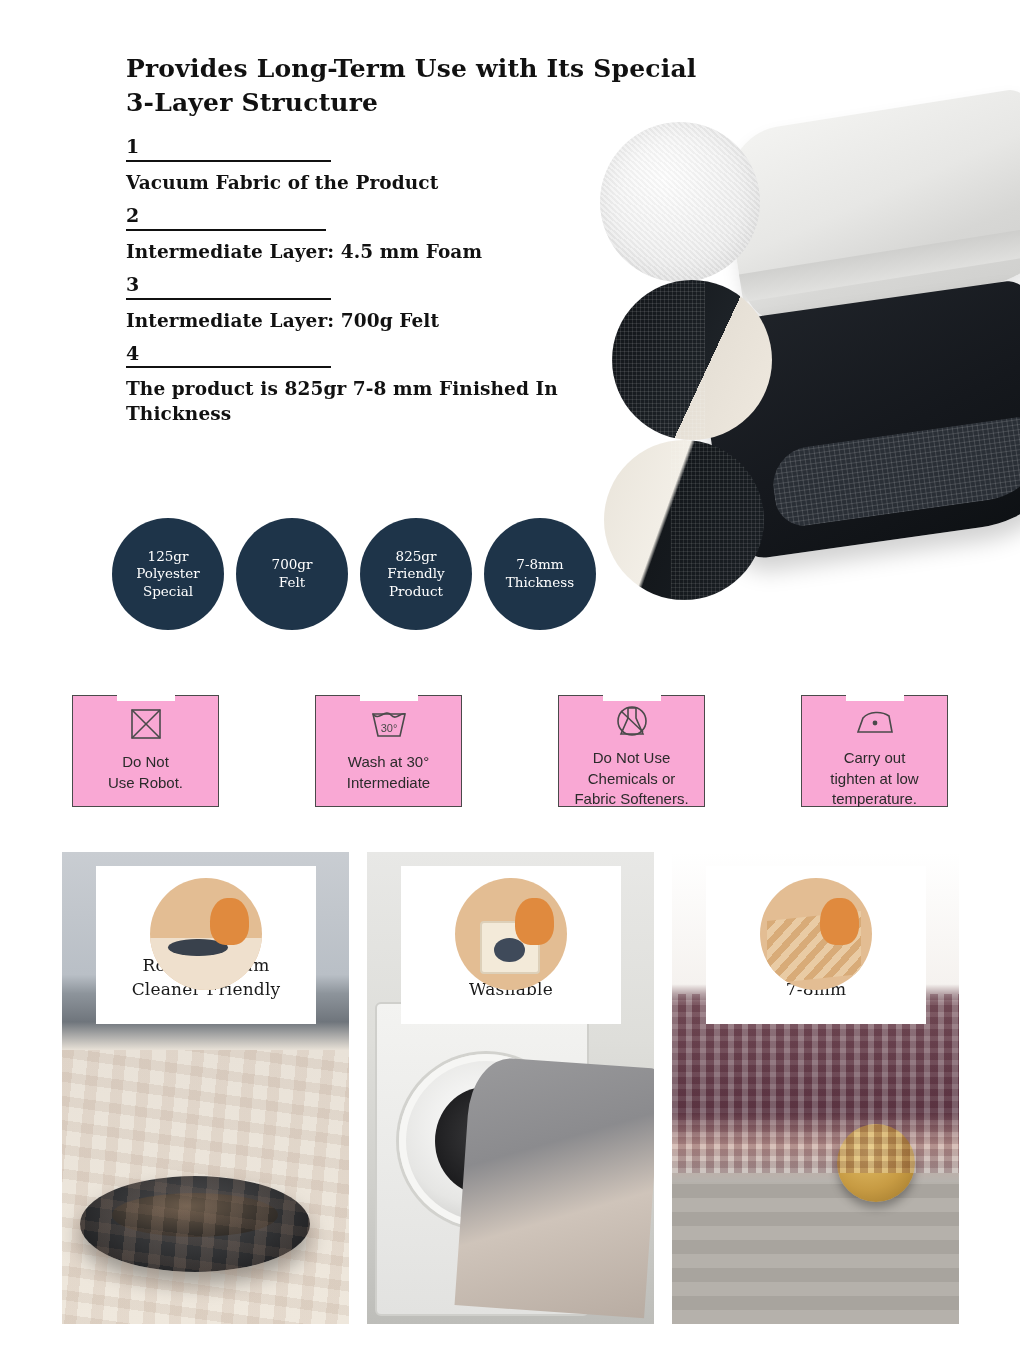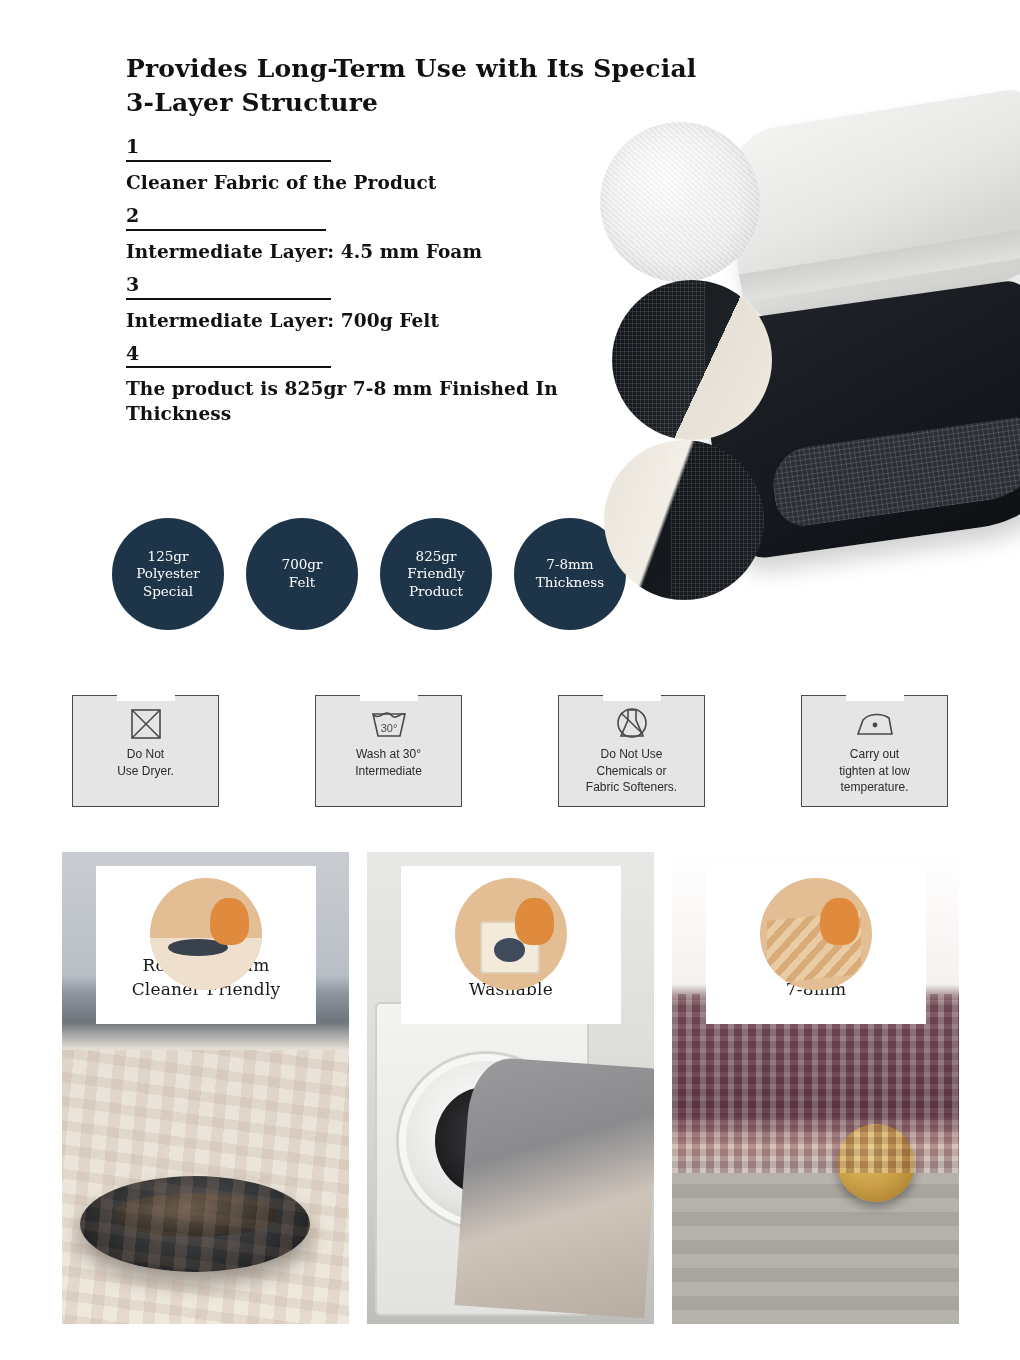--- a/index.html
+++ b/index.html
@@ -69,21 +69,21 @@
     margin-bottom: 9px;
     letter-spacing: 0.1px;
   }
 
   
   .badges {
     position: absolute;
     left: 70px;
     top: 518px;
     display: flex;
-    gap: 22px;
+    gap: 12px;
   }
   .badge {
     width: 112px;
     height: 112px;
     border-radius: 50%;
     background: #1e3449;
     color: #ffffff;
     display: flex;
     flex-direction: column;
     align-items: center;
@@ -192,36 +192,36 @@
     width: 147px;
     height: 112px;
     border: 1.6px solid #4a4a4a;
     display: flex;
     flex-direction: column;
     align-items: center;
     justify-content: flex-start;
     padding-top: 4px;
     box-sizing: border-box;
     position: relative;
-    background: #e5e5e5;
+    background: #f9a8d4;
   }
   .care-icon {
     height: 44px;
     display: flex;
     align-items: center;
     justify-content: center;
     margin-top: 2px;
   }
   .care-text {
     font-family: "Liberation Sans", sans-serif;
-    font-size: 12px;
+    font-size: 15px;
     color: #2b2b2b;
     text-align: center;
     line-height: 1.38;
-    margin-top: 0;
+    margin-top: 6px;
     padding: 0 6px;
   }
   .care-box::before {
     content: "";
     position: absolute;
     left: -1.6px; right: -1.6px; top: 18px; height: 0;
   }
   
   .care-notch {
     position: absolute;
@@ -422,21 +422,21 @@
 
 <div class="top-section">
 
   <div class="headline">Provides Long-Term Use with Its Special 3-Layer Structure</div>
 
   <div class="layer-list">
 
     <div class="layer-item">
       <div class="layer-num">1</div>
       <div class="layer-rule"></div>
-      <div class="layer-text">Cleaner Fabric of the Product</div>
+      <div class="layer-text">Vacuum Fabric of the Product</div>
     </div>
 
     <div class="layer-item">
       <div class="layer-num">2</div>
       <div class="layer-rule w2"></div>
       <div class="layer-text">Intermediate Layer: 4.5 mm Foam</div>
     </div>
 
     <div class="layer-item">
       <div class="layer-num">3</div>
@@ -489,21 +489,21 @@
     <div class="care-notch"></div>
     <div class="care-icon">
       <svg width="46" height="40" viewBox="0 0 46 40">
         <rect class="stroke" x="9" y="6" width="28" height="28"></rect>
         <line class="stroke" x1="9" y1="6" x2="37" y2="34"></line>
         <line class="stroke" x1="37" y1="6" x2="9" y2="34"></line>
       </svg>
     </div>
     <div class="care-text">
       <span>Do Not</span><br>
-      <span>Use Dryer.</span>
+      <span>Use Robot.</span>
     </div>
   </div>
 
   <div class="care-box">
     <div class="care-notch"></div>
     <div class="care-icon">
       <svg width="52" height="40" viewBox="0 0 52 40">
         <path class="stroke" d="M10 10 L42 10 L37 32 L15 32 Z"></path>
         <path class="stroke" d="M10 10 C16 18, 22 4, 28 11 C33 17, 38 8, 42 10"></path>
         <text x="26" y="28" font-family="Liberation Sans, sans-serif" font-size="11" fill="#4a4a4a" text-anchor="middle">30°</text>

